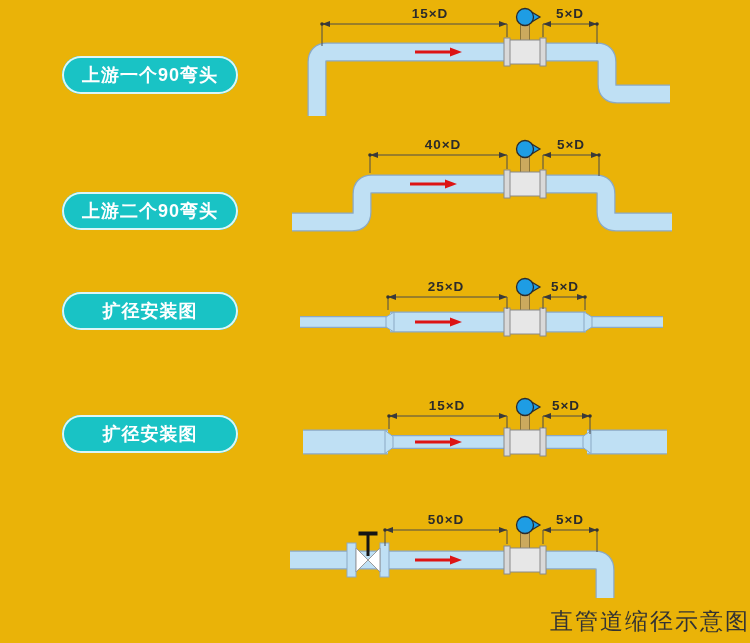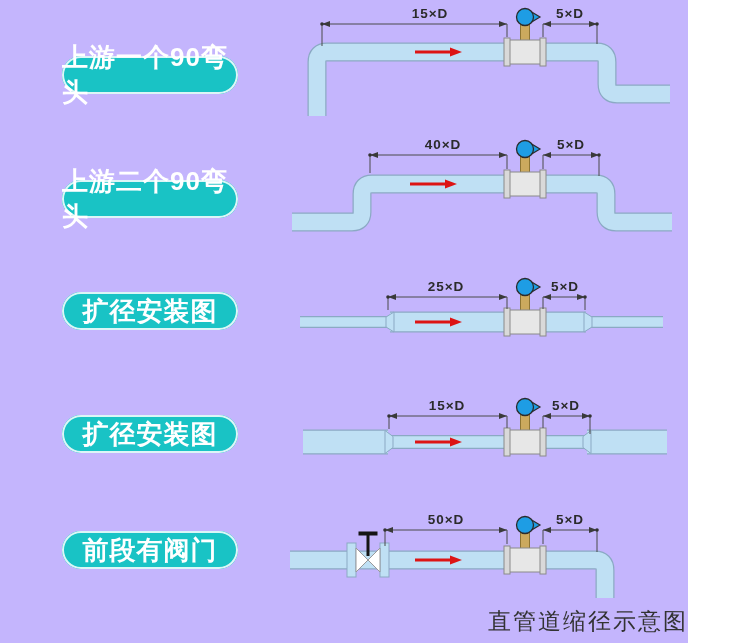--- a/index.html
+++ b/index.html
@@ -1,24 +1,24 @@
 <!DOCTYPE html>
 <html><head>
 <meta charset="utf-8">
 <style>
   html,body{margin:0;padding:0;background:#fff;}
   #canvas{
-    position:relative;width:688px;height:643px;background:#c4b5fd;overflow:hidden;
+    position:relative;width:750px;height:643px;background:#eab308;overflow:hidden;
     font-family:"Liberation Sans","DejaVu Sans",sans-serif;
   }
   .label-btn{
     position:absolute;left:62px;width:176px;height:38px;
     background:#19c3c5;border-radius:19px;
     box-shadow:inset 0 0 0 2px rgba(255,255,255,.85), inset 0 0 0 5px #19c3c5;
-    color:#ffffff;font-size:26px;font-weight:bold;letter-spacing:1px;
+    color:#ffffff;font-size:18px;font-weight:bold;letter-spacing:1px;
     display:flex;align-items:center;justify-content:center;
   }
   .caption{
     position:absolute;left:0;right:0;top:606px;text-align:right;
     color:#333333;font-size:23px;letter-spacing:2px;
   }
   svg{position:absolute;left:0;top:0;}
   .pipe-outer{fill:none;stroke:#8ba9c4;}
   .pipe-inner{fill:none;stroke:#bfe0f4;}
   .taper{fill:#bfe0f4;stroke:#8ba9c4;stroke-width:1;}
@@ -203,20 +203,19 @@
           <polygon points="597,530 589,527 589,533"></polygon>
         <line x1="543" y1="530" x2="543" y2="544"></line>
           <line x1="597" y1="530" x2="597" y2="552"></line>
         <circle cx="597" cy="530" r="1.8"></circle>
         <text x="570" y="524">5×D</text>
       </g>
     </g>
   </svg>
 
   <div class="label-btn" style="top:56px">上游一个90弯头</div>
-  <div class="label-btn" style="top:180px">上游二个90弯头</div>
+  <div class="label-btn" style="top:192px">上游二个90弯头</div>
   <div class="label-btn" style="top:292px">扩径安装图</div>
   <div class="label-btn" style="top:415px">扩径安装图</div>
-  <div class="label-btn" style="top:531px">前段有阀门</div>
 
   <div class="caption">直管道缩径示意图</div>
 
 </div>
 
 </body></html>

